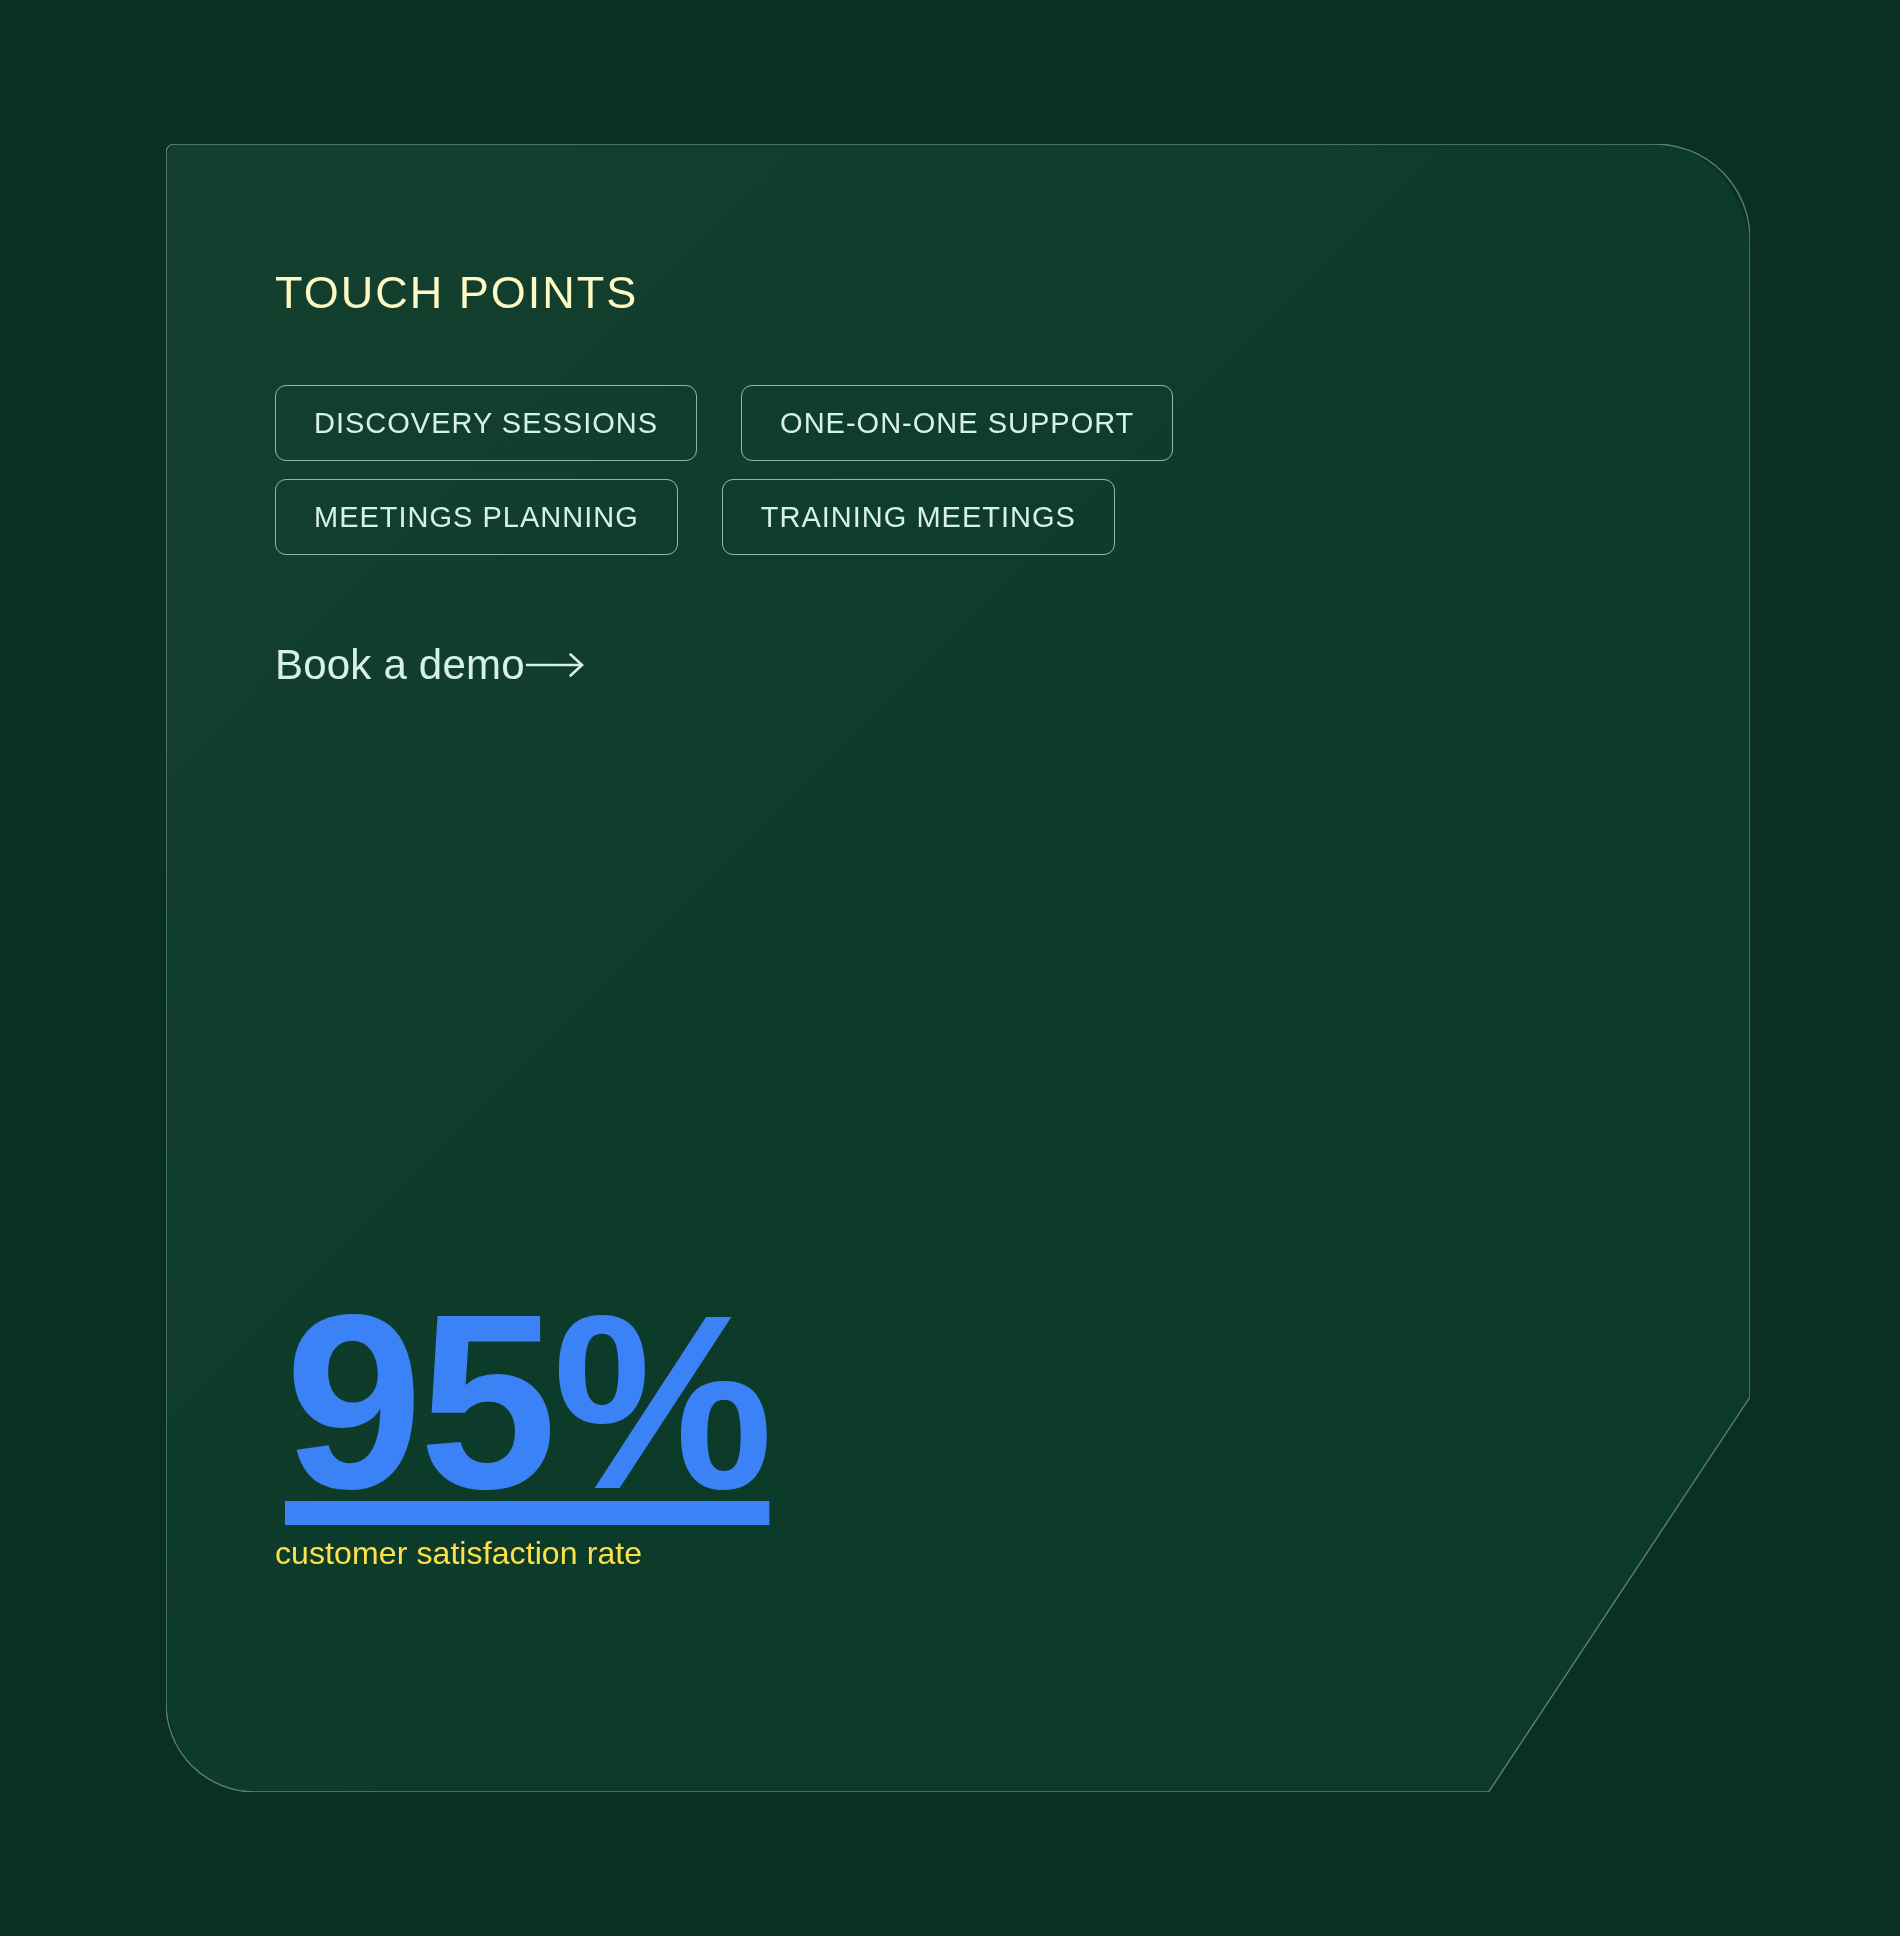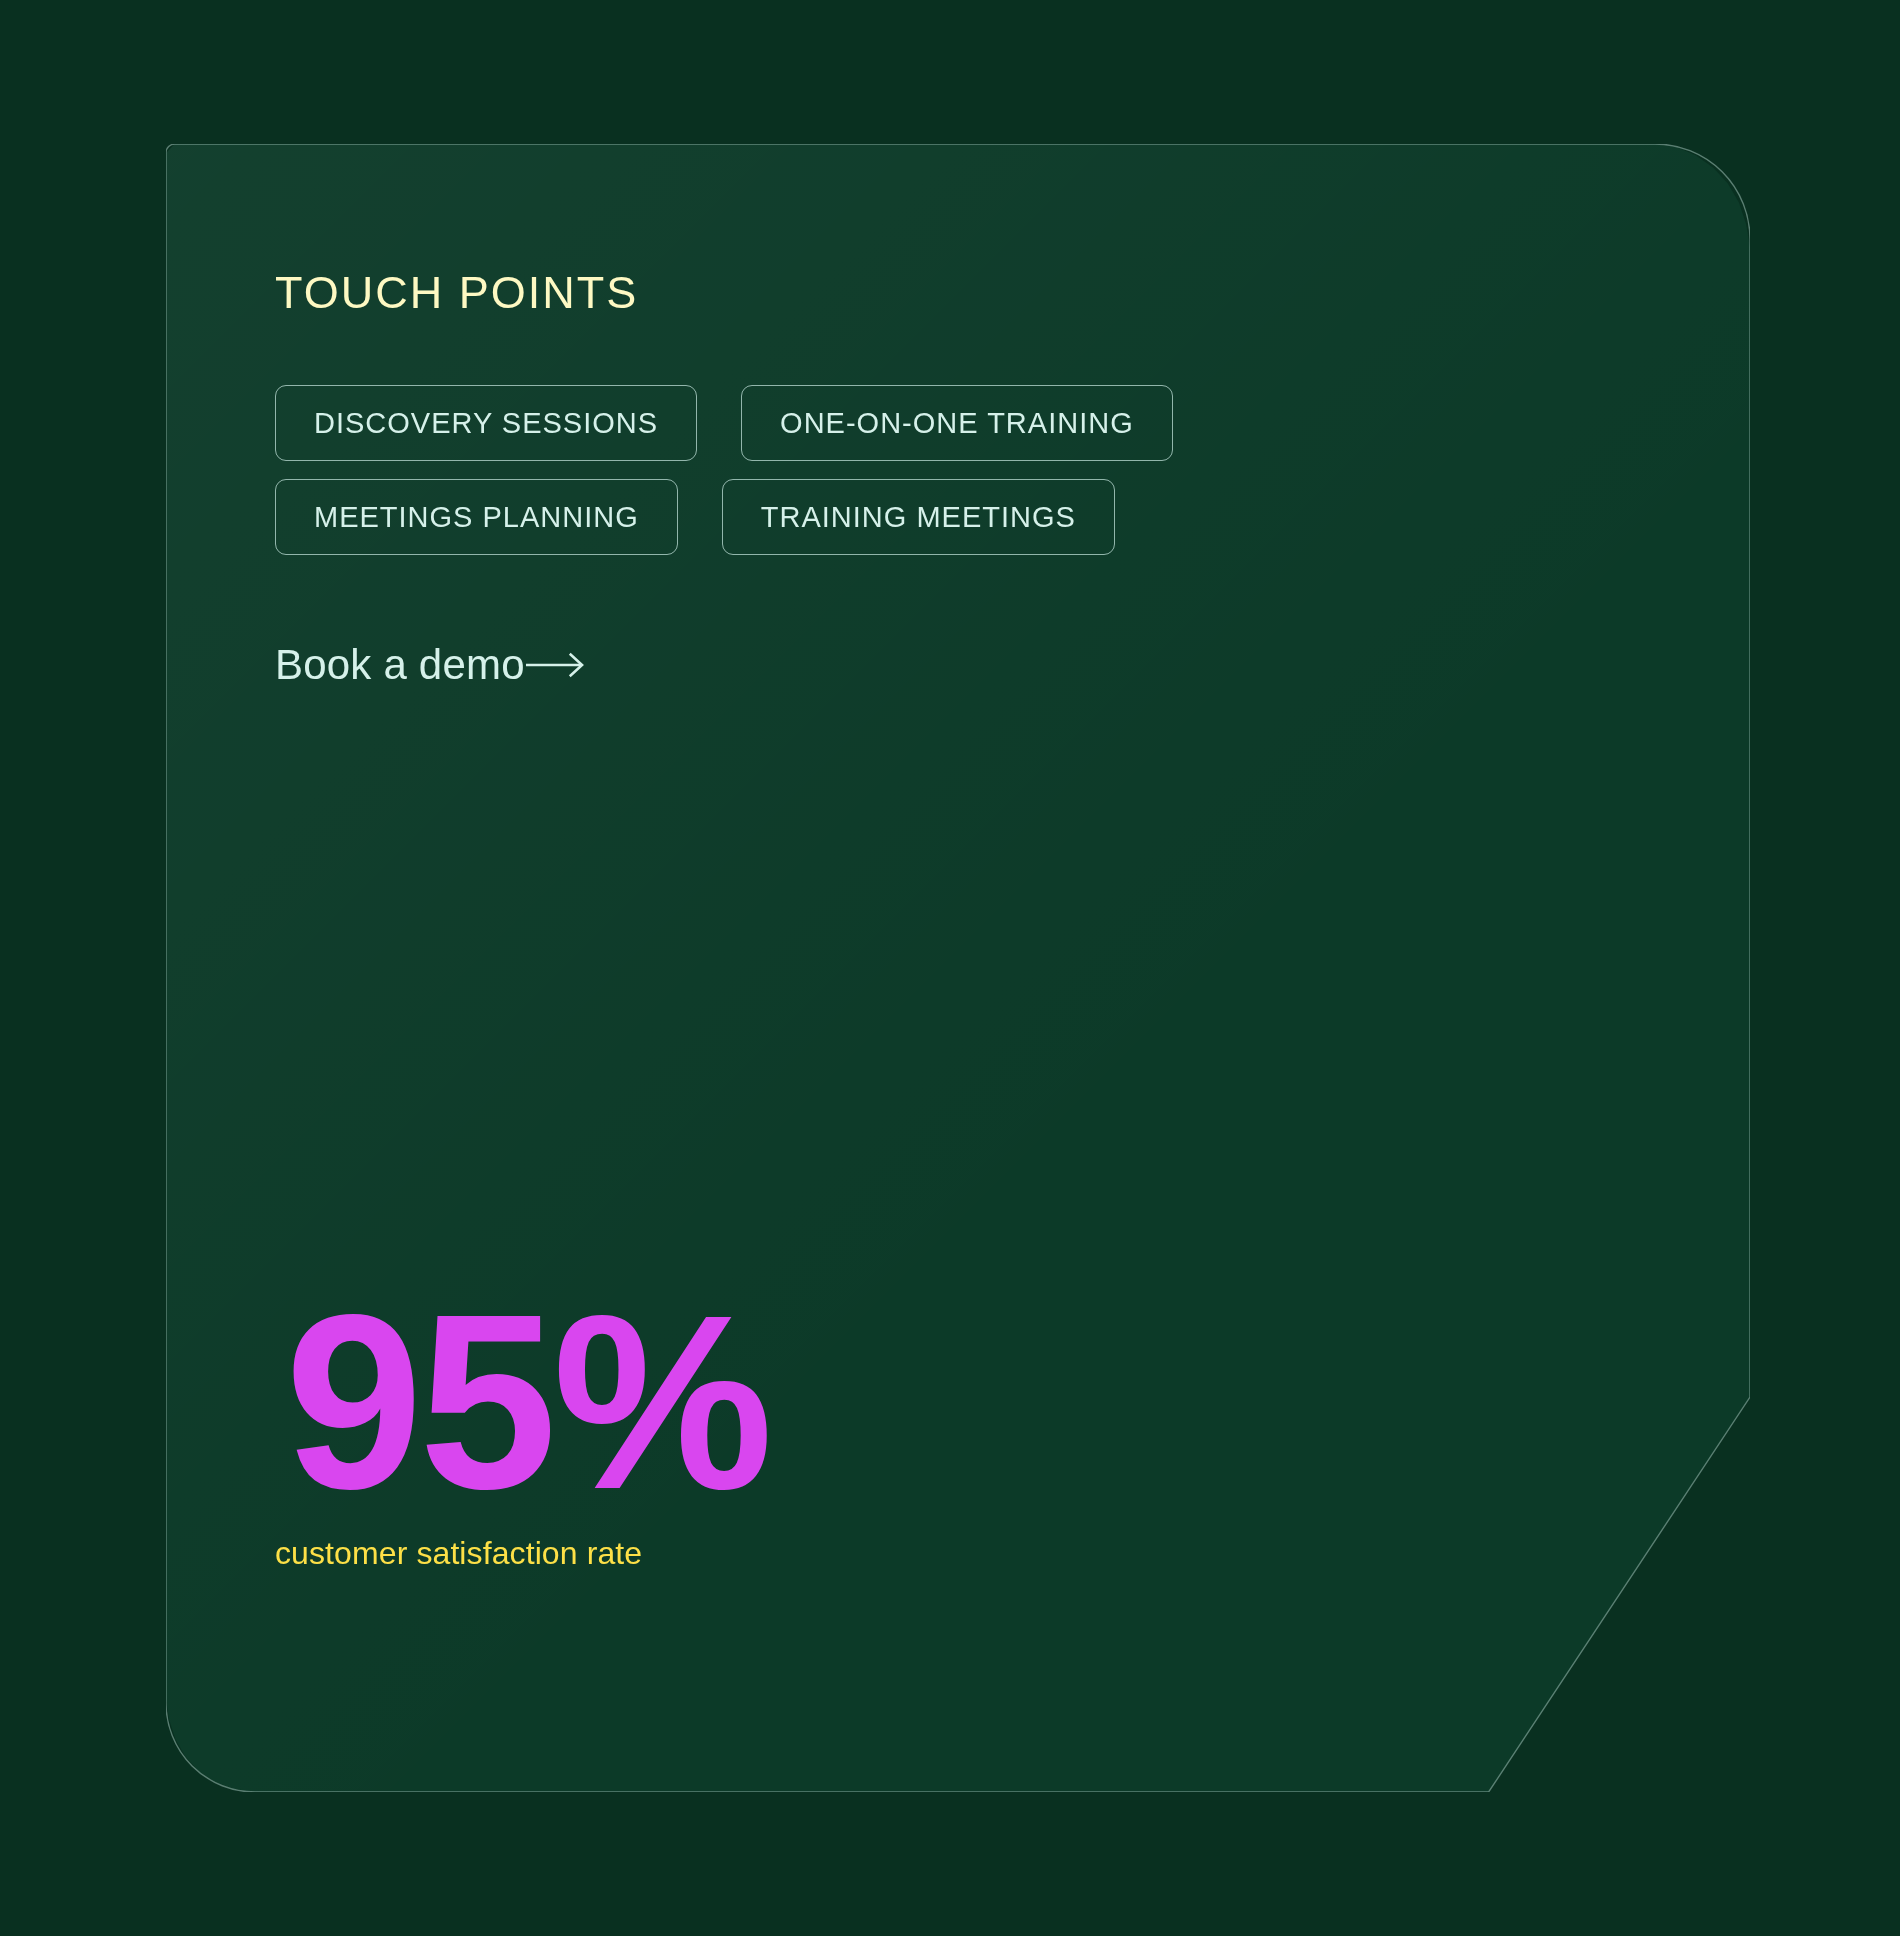--- a/index.html
+++ b/index.html
@@ -138,22 +138,23 @@
     position: absolute;
     left: 0;
     bottom: 220px;
     width: 891px;
   }
   .stat-value {
     font-size: 248px;
     line-height: 0.96;
     font-weight: 700;
     letter-spacing: -4px;
-    color: #d946ef;
+    color: #3b82f6;
     margin-left: 10px;
+    text-decoration: underline;
   }
   .stat-caption {
     margin-top: 14px;
     font-size: 32px;
     font-weight: 400;
     letter-spacing: 0.1px;
     color: #fde047;
     white-space: nowrap;
   }
 </style>
@@ -180,21 +181,21 @@
       </svg>
     </div>
 
     <div class="content">
 
       <div class="eyebrow">TOUCH POINTS</div>
 
       <div class="tag-rows">
         <div class="tag-row">
           <button class="tag">DISCOVERY SESSIONS</button>
-          <button class="tag">ONE-ON-ONE TRAINING</button>
+          <button class="tag">ONE-ON-ONE SUPPORT</button>
         </div>
         <div class="tag-row">
           <button class="tag">MEETINGS PLANNING</button>
           <button class="tag">TRAINING MEETINGS</button>
         </div>
       </div>
 
       <a class="demo-link" href="#">
         <span class="demo-label">Book a demo</span>
         <span class="arrow-icon">

